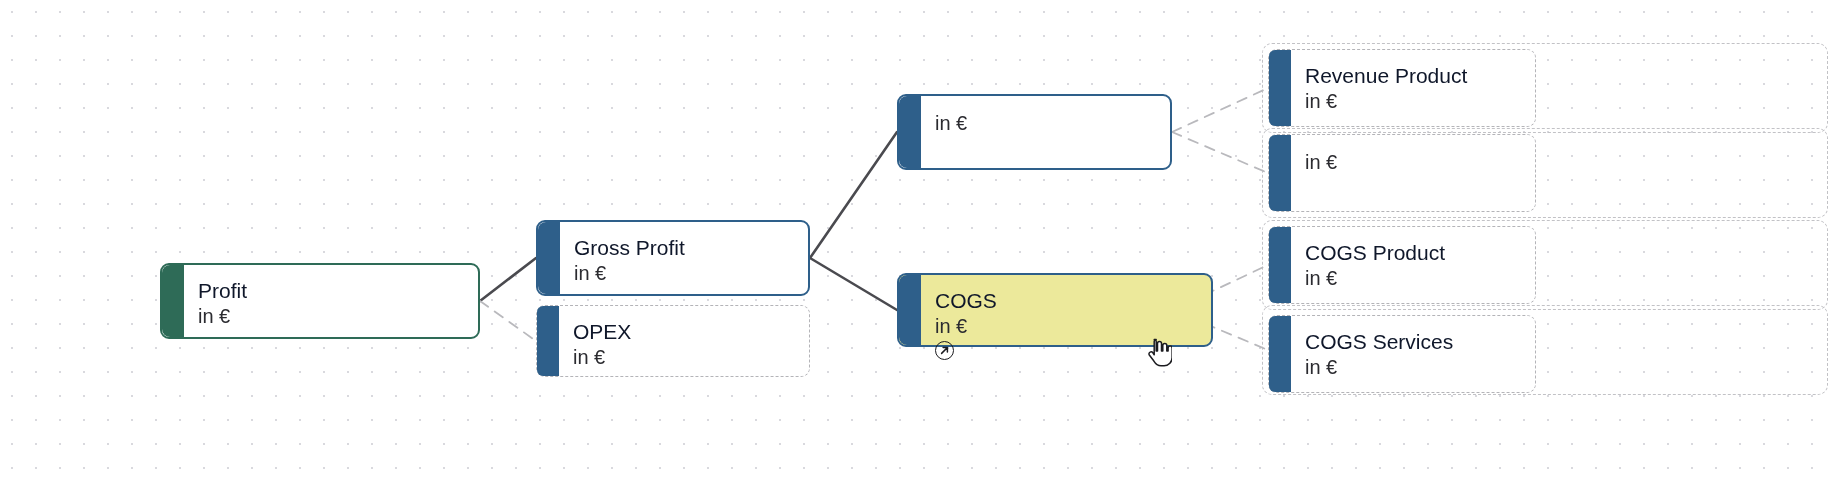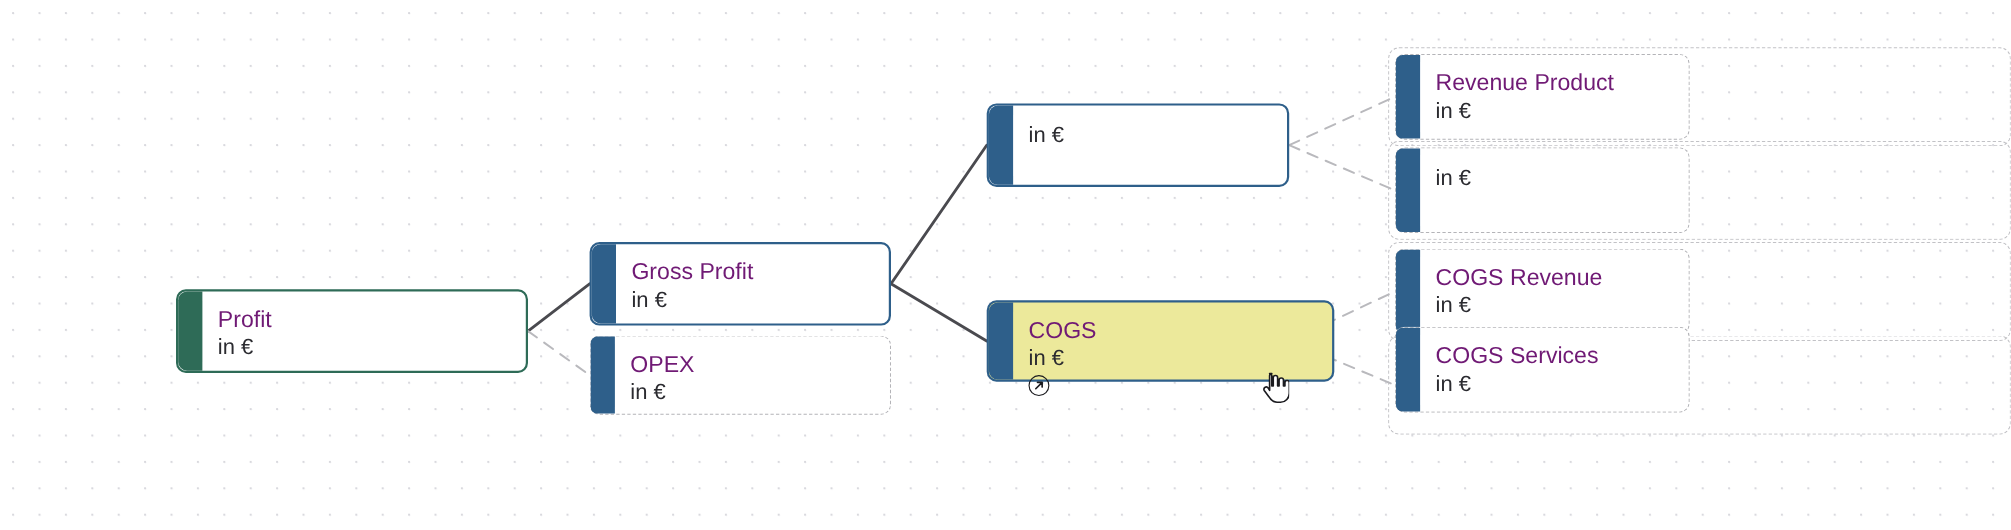--- a/index.html
+++ b/index.html
@@ -45,21 +45,21 @@
   }
   .node .body {
     position: absolute;
     left: 22px; right: 0; top: 0; bottom: 0;
     background: transparent;
     border-radius: 0 9px 9px 0;
     padding: 14px 16px 0 14px;
   }
   .node .title {
     font-size: 21px;
-    color: #701a75;
+    color: #0f172a;
     line-height: 24px;
     white-space: nowrap;
   }
   .node .unit {
     font-size: 20px;
     color: #2b2b30;
     line-height: 20px;
     margin-top: 3px;
   }
 
@@ -180,25 +180,25 @@
       </div>
       <div class="node dashed" style="left: 1268px; top: 134px; width: 268px; height: 78px;">
         <div class="accent"></div>
         <div class="body">
           <div class="unit">in €</div>
         </div>
       </div>
       <div class="node dashed" style="left: 1268px; top: 226px; width: 268px; height: 78px;">
         <div class="accent"></div>
         <div class="body">
-          <div class="title">COGS Revenue</div>
-          <div class="unit">in €</div>
-        </div>
-      </div>
-      <div class="node dashed" style="left: 1268px; top: 297px; width: 268px; height: 78px;">
+          <div class="title">COGS Product</div>
+          <div class="unit">in €</div>
+        </div>
+      </div>
+      <div class="node dashed" style="left: 1268px; top: 315px; width: 268px; height: 78px;">
         <div class="accent"></div>
         <div class="body">
           <div class="title">COGS Services</div>
           <div class="unit">in €</div>
         </div>
       </div>
     </div>
 
   <svg id="cursor" viewBox="0 0 26 30" style="left: 1146px; top: 338px;">
     <path d="M8.2 1.6c1.1 0 2 .9 2 2v9.3h1.3V5.4c0-1.1.9-2 2-2s2 .9 2 2v7.5h1.3V7.6c0-1.1.9-2 2-2s2 .9 2 2v5.3h1.3v-3c0-1.1.9-2 2-2s2 .9 2 2v9.6c0 4.2-3.3 8.2-8 8.2h-3.1c-4.1 0-5.6-2.1-7.3-4.9L3.3 17c-.6-1-.3-2.3.8-2.9 1-.6 2.2-.2 2.8.7l1.3 2V3.6c0-1.1.9-2 2-2z" fill="#ffffff" stroke="#1b1b1f" stroke-width="1.5" stroke-linejoin="round"></path>

